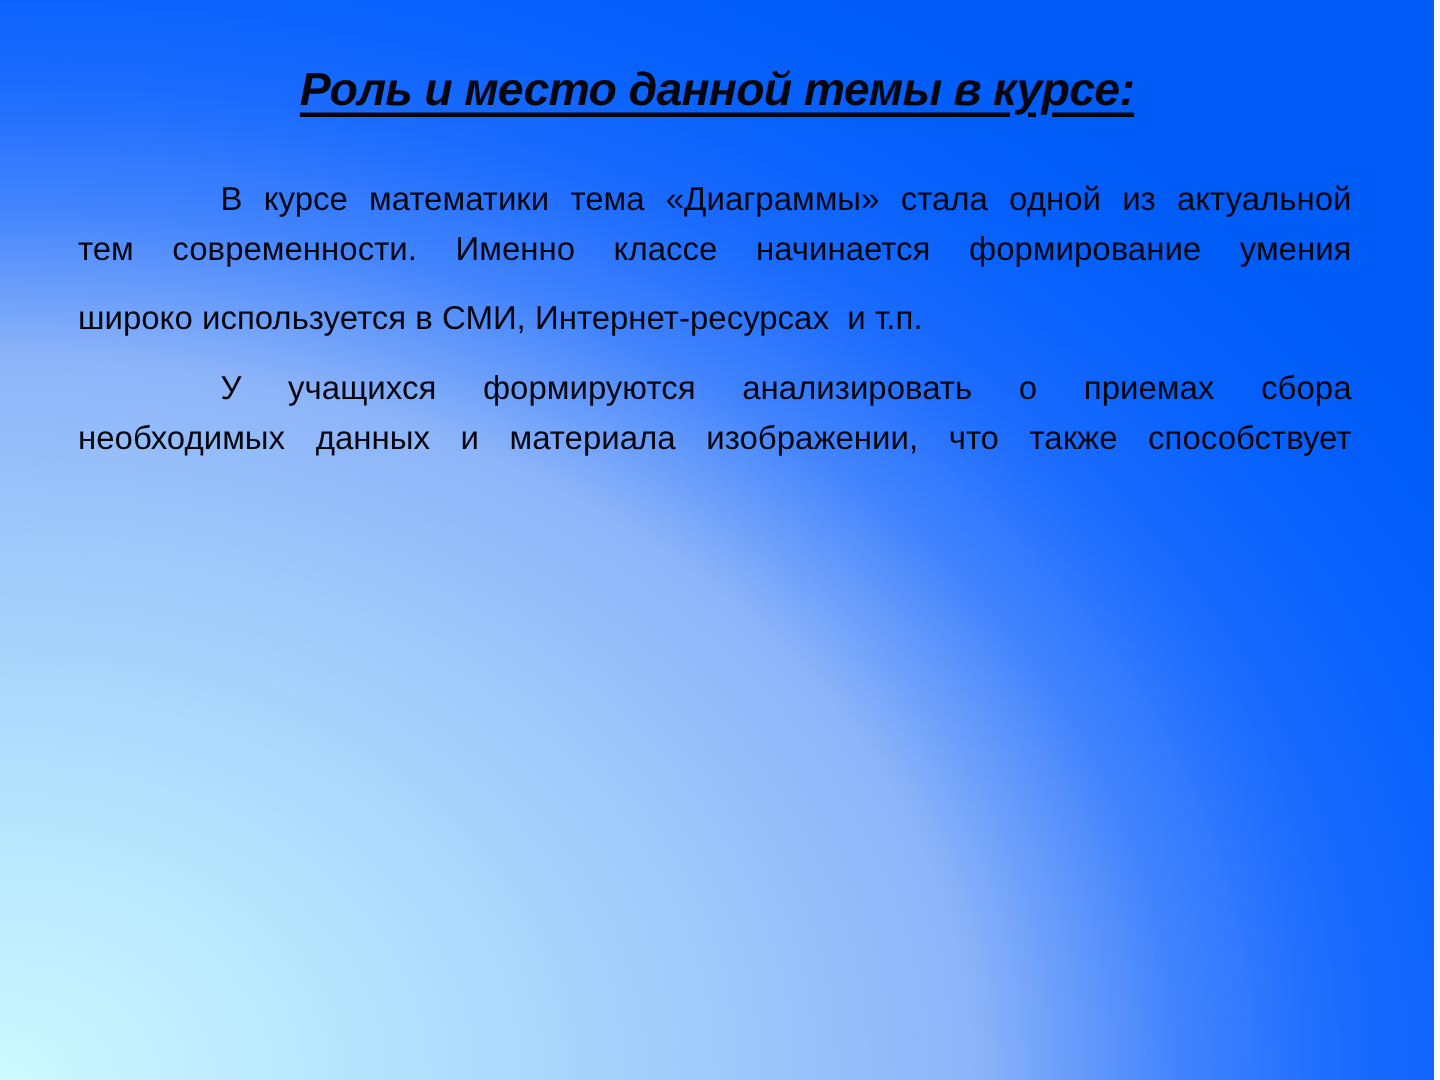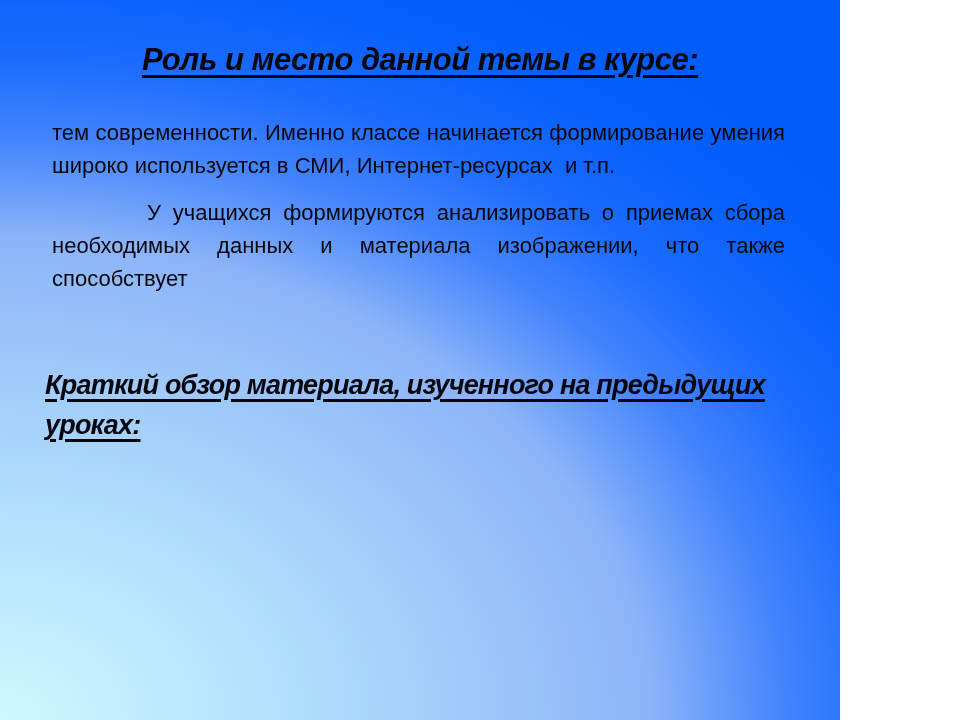--- a/index.html
+++ b/index.html
@@ -1,18 +1,18 @@
 <!DOCTYPE html>
 <html><head>
 <meta charset="utf-8">
 <style>
   html, body { margin: 0; padding: 0; }
   .slide {
     position: relative;
-    width: 840px;
+    width: 956px;
     height: 720px;
     overflow: hidden;
     background: radial-gradient(ellipse 1120px 830px at 0% 100%,
       #ccfaff 0%,
       #b2e0fd 25%,
       #9cc6fa 45%,
       #8cb4f9 58%,
       #4384fd 70%,
       #1b6bfe 80%,
       #0761fc 90%,
@@ -36,20 +36,21 @@
     font-size: 22px;
     line-height: 33px;
     font-weight: normal;
   }
   .para .jline {
     text-align: justify;
     text-align-last: justify;
   }
   .para .jlast {
     text-align: left;
+    margin-top: 13px;
   }
   .indent { text-indent: 95px; }
   .para1 { margin: 36px 55px 0 52px; }
   .para2 { margin: 14px 55px 0 52px; }
   .heading2 {
     margin: 70px 0 0 45px;
     font-size: 27px;
     font-weight: bold;
     font-style: italic;
     letter-spacing: -0.8px;
@@ -62,27 +63,27 @@
   .para3 .indent { text-indent: 100px; }
 </style>
 </head>
 <body>
 
 <div class="slide">
 
   <h1 class="title">Роль и место данной темы в курсе:</h1>
 
   <div class="para para1">
+    <div class="jline indent">В курсе математики тема «Диаграммы» стала одной из актуальной</div>
     <div class="jline">тем современности. Именно классе начинается формирование умения</div>
     <div class="jlast">широко используется в СМИ, Интернет-ресурсах&nbsp; и т.п.</div>
   </div>
 
   <div class="para para2">
     <div class="jline indent">У учащихся формируются анализировать о приемах сбора</div>
     <div class="jline">необходимых данных и материала изображении, что также способствует</div>
   </div>
 
-  <h2 class="heading2">Краткий обзор материала, изученного на предыдущих уроках:</h2>
 
   <div class="para para3">
   </div>
 
 </div>
 
 </body></html>

